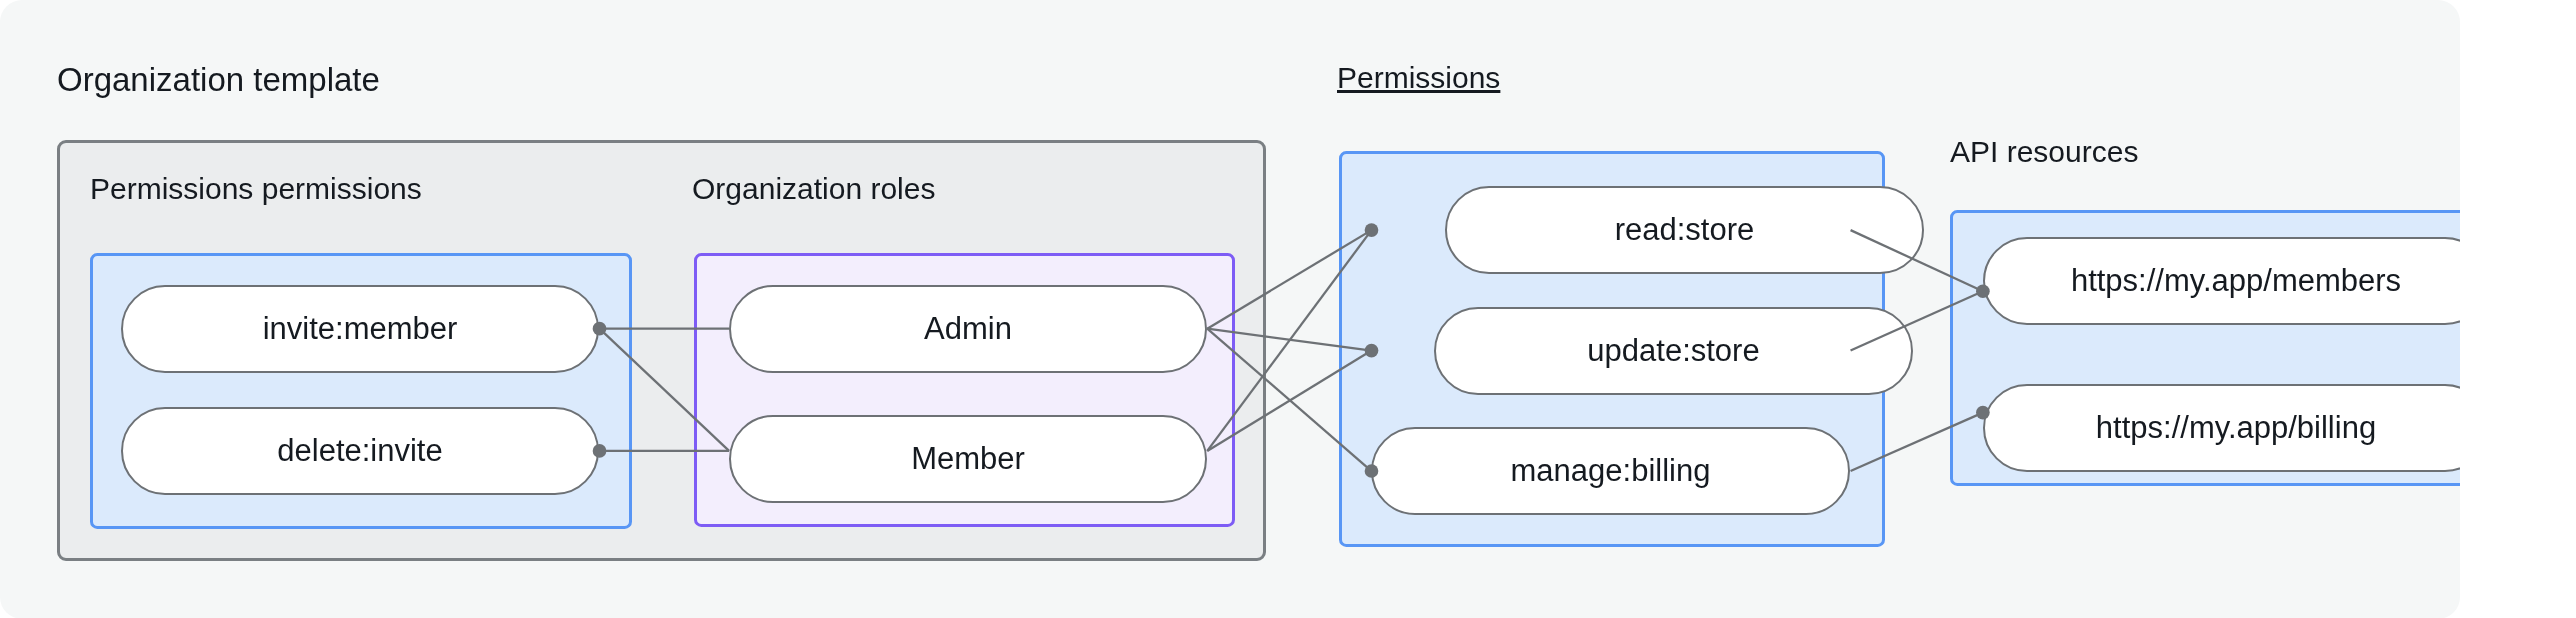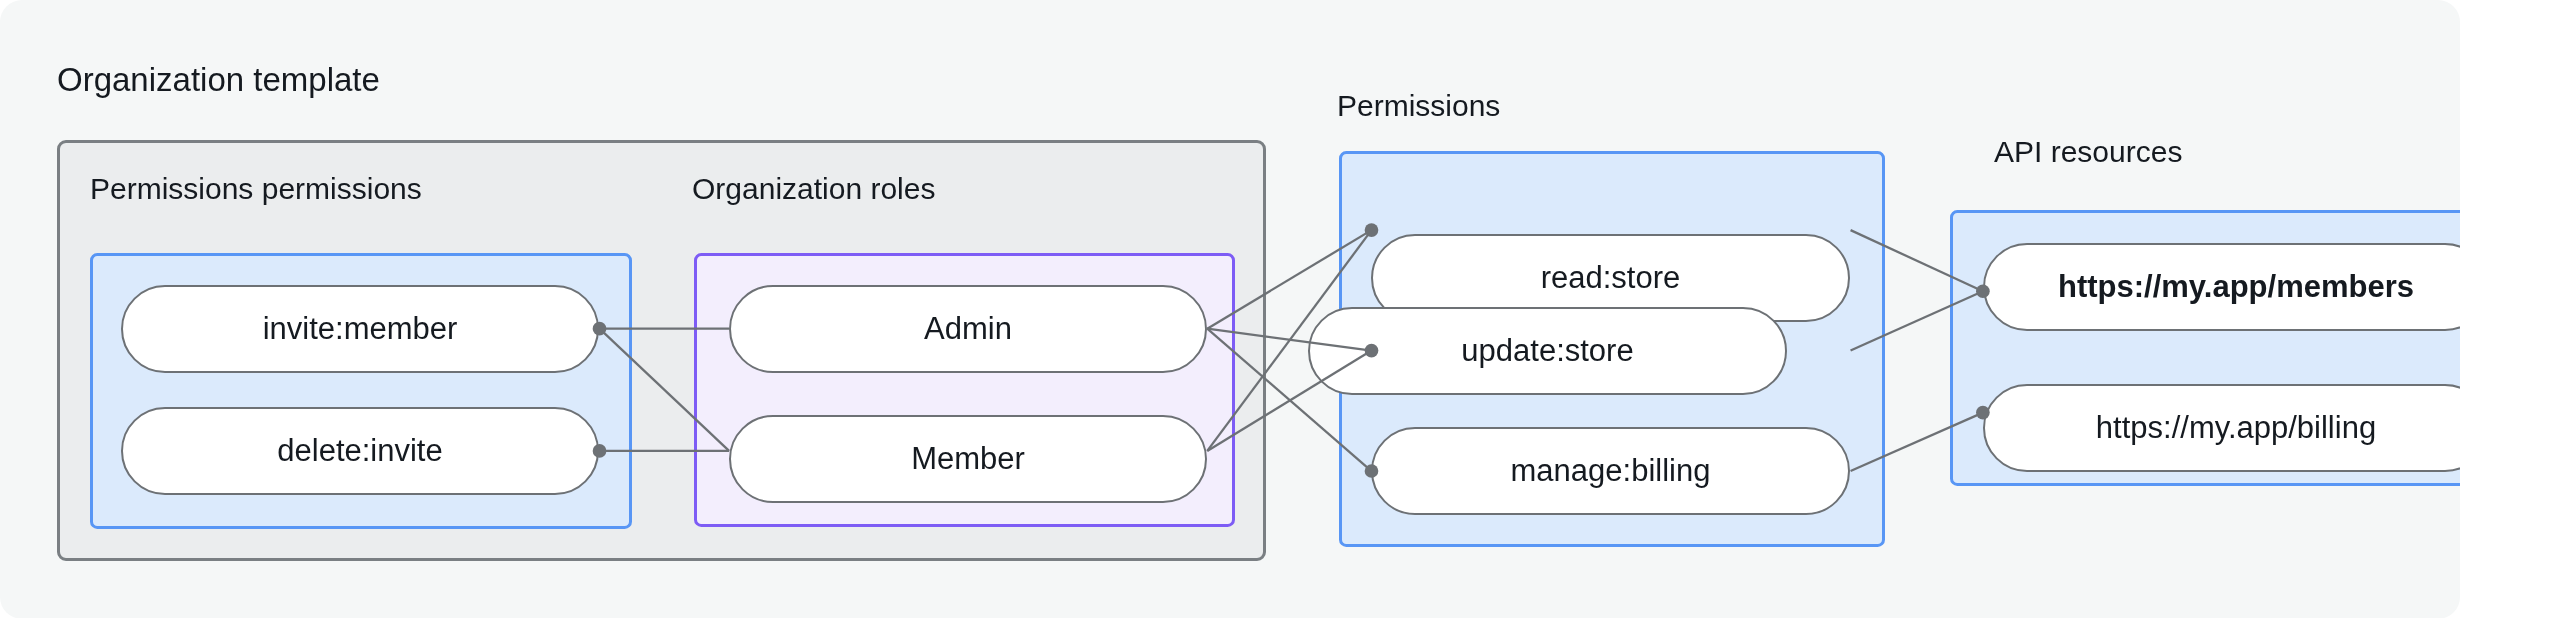--- a/index.html
+++ b/index.html
@@ -75,29 +75,29 @@
   <div class="title" style="left:90px; top:170px;">Permissions permissions</div>
   <div class="box blue-box" style="left:90px; top:253px; width:542px; height:276px;"></div>
   <div class="pill" style="left:121px; top:285px; width:478px;">invite:member</div>
   <div class="pill" style="left:121px; top:407px; width:478px;">delete:invite</div>
 
   <div class="title" style="left:692px; top:170px;">Organization roles</div>
   <div class="box purple-box" style="left:694px; top:253px; width:541px; height:274px;"></div>
   <div class="pill" style="left:729px; top:285px; width:478px;">Admin</div>
   <div class="pill" style="left:729px; top:415px; width:478px;">Member</div>
 
-  <div class="title" style="left:1337px; top:87px;">Permissions</div>
+  <div class="title" style="left:1337px; top:59px;text-decoration:underline;">Permissions</div>
   <div class="box blue-box" style="left:1339px; top:151px; width:546px; height:396px;"></div>
-  <div class="pill" style="left:1371px; top:186px; width:479px;margin-top:48px;">read:store</div>
-  <div class="pill" style="left:1308px; top:307px; width:479px;">update:store</div>
+  <div class="pill" style="left:1445px; top:186px; width:479px;">read:store</div>
+  <div class="pill" style="left:1434px; top:307px; width:479px;">update:store</div>
   <div class="pill" style="left:1371px; top:427px; width:479px;">manage:billing</div>
 
-  <div class="title" style="left:1950px; top:133px;margin-left:44px;">API resources</div>
+  <div class="title" style="left:1950px; top:133px;">API resources</div>
   <div class="box blue-box" style="left:1950px; top:210px; width:568px; height:276px;"></div>
-  <div class="pill" style="left:1983px; top:243px; width:506px;font-weight:bold;">https://my.app/members</div>
+  <div class="pill" style="left:1983px; top:237px; width:506px;">https://my.app/members</div>
   <div class="pill" style="left:1983px; top:384px; width:506px;">https://my.app/billing</div>
 
   <svg class="edge-layer" viewBox="0 0 2823 678" xmlns="http://www.w3.org/2000/svg">
       <line x1="657" y1="360" x2="799" y2="360" stroke="#6d7175" stroke-width="2.5"></line>
       <line x1="657" y1="360" x2="799" y2="494" stroke="#6d7175" stroke-width="2.5"></line>
       <line x1="657" y1="494" x2="799" y2="494" stroke="#6d7175" stroke-width="2.5"></line>
       <line x1="1323" y1="360" x2="1503" y2="252" stroke="#6d7175" stroke-width="2.5"></line>
       <line x1="1323" y1="360" x2="1503" y2="384" stroke="#6d7175" stroke-width="2.5"></line>
       <line x1="1323" y1="360" x2="1503" y2="516" stroke="#6d7175" stroke-width="2.5"></line>
       <line x1="1323" y1="494" x2="1503" y2="252" stroke="#6d7175" stroke-width="2.5"></line>

